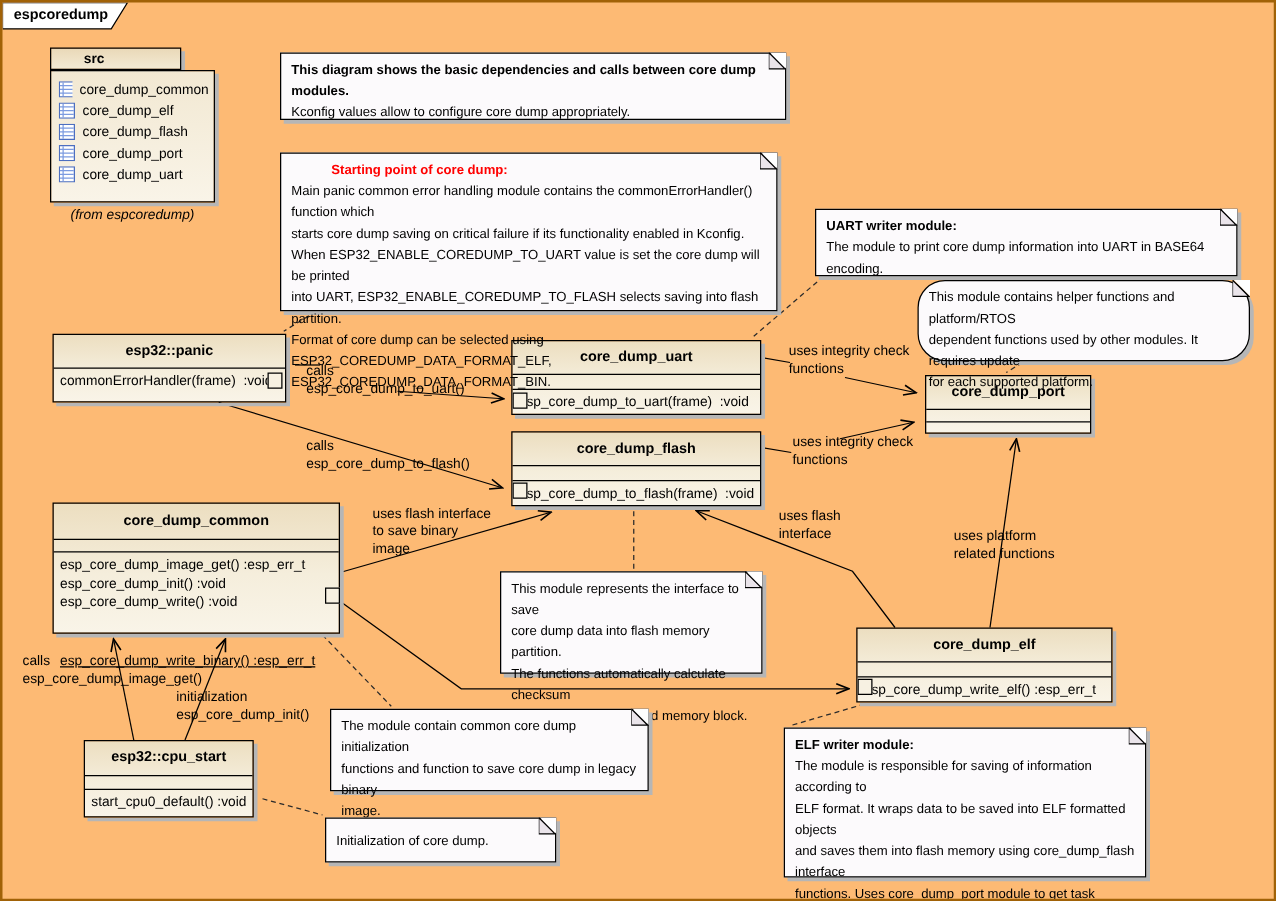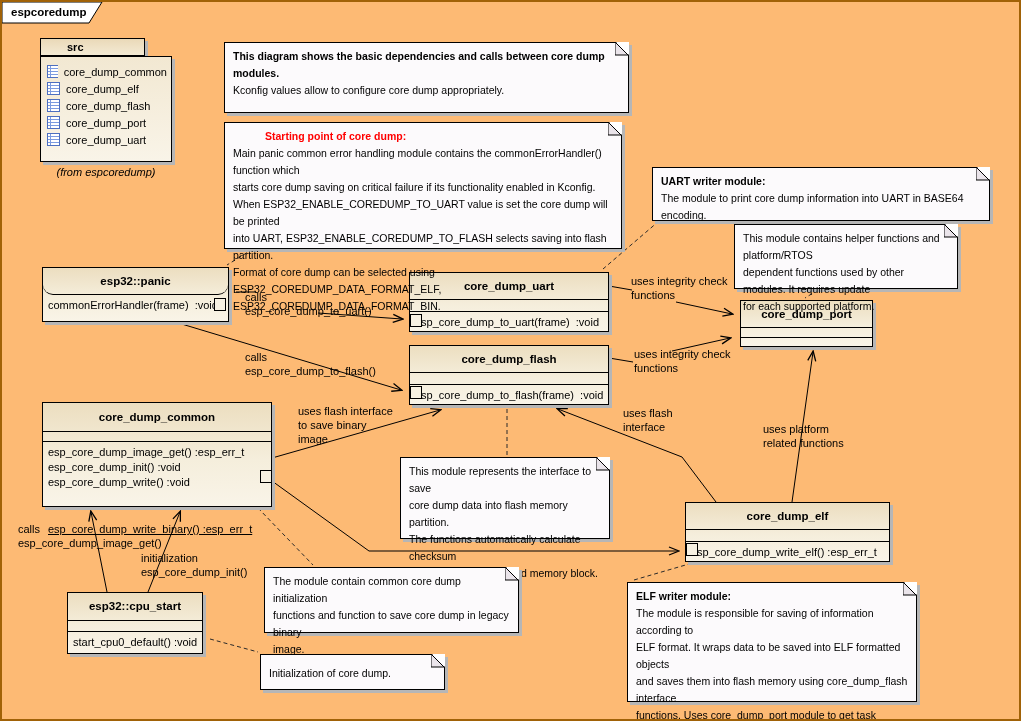--- a/index.html
+++ b/index.html
@@ -132,21 +132,21 @@
           <line x1="1" y1="6.5" x2="12" y2="6.5" stroke="#7c9be0"></line>
           <line x1="1" y1="9.5" x2="12" y2="9.5" stroke="#7c9be0"></line>
           <line x1="3.5" y1="1" x2="3.5" y2="12" stroke="#7c9be0"></line>
         </svg>
       <span>core_dump_uart</span>
     </div>
   </div>
   <div class="pkg-from" style="left:38px;top:164px;width:132px;">(from espcoredump)</div>
 
   <div class="cls" style="left:40px;top:265px;width:187px;height:55px;">
-    <div class="hd" style="height:26px;line-height:26px;border-radius:10px;">esp32::panic</div>
+    <div class="hd" style="height:26px;line-height:26px;">esp32::panic</div>
     <div class="ops">
         <div class="op">commonErrorHandler(frame)  :void</div>
       </div>
   </div>
 
   <div class="cls" style="left:407px;top:270px;width:200px;height:60px;">
     <div class="hd" style="height:26px;line-height:26px;">core_dump_uart</div>
     <div class="sec" style="height:11px;"></div>
     <div class="ops">
         <div class="op">esp_core_dump_to_uart(frame)  :void</div>
@@ -192,21 +192,21 @@
         <div class="op">start_cpu0_default() :void</div>
       </div>
   </div>
 
   <div class="linkbox" style="left:212px;top:296px;"></div>
   <div class="linkbox" style="left:408px;top:312px;"></div>
   <div class="linkbox" style="left:408px;top:384px;"></div>
   <div class="linkbox" style="left:258px;top:468px;"></div>
   <div class="linkbox" style="left:684px;top:541px;"></div>
 
-  <div class="note" style="left:222px;top:40px;width:405px;height:71px;">
+  <div class="note" style="left:222px;top:40px;width:405px;height:54px;">
     <span class="tl">This diagram shows the basic dependencies and calls between core dump modules.</span>
     <div class="bd">Kconfig values allow to configure core dump appropriately.</div>
     <svg class="fold" width="14" height="14">
         <polygon points="1,0 14,0 14,13" fill="#ffffff"></polygon>
         <polygon points="0,0 13,13 0,13" fill="#eae4ea" stroke="#000" stroke-width="1"></polygon>
       </svg>
   </div>
 
   <div class="note" style="left:222px;top:120px;width:398px;height:127px;">
     <span class="tl red">Starting point of core dump:</span>
@@ -224,21 +224,21 @@
 
   <div class="note" style="left:650px;top:165px;width:338px;height:54px;">
     <span class="tl">UART writer module:</span>
     <div class="bd">The module to print core dump information into UART in BASE64 encoding.</div>
     <svg class="fold" width="14" height="14">
         <polygon points="1,0 14,0 14,13" fill="#ffffff"></polygon>
         <polygon points="0,0 13,13 0,13" fill="#eae4ea" stroke="#000" stroke-width="1"></polygon>
       </svg>
   </div>
 
-  <div class="note" style="left:732px;top:222px;width:224px;height:65px;">
+  <div class="note" style="left:732px;top:222px;width:266px;height:65px;border-radius:22px;">
     <div class="bd">This module contains helper functions and platform/RTOS
 dependent functions used by other modules. It requires update
 for each supported platform.</div>
     <svg class="fold" width="14" height="14">
         <polygon points="1,0 14,0 14,13" fill="#ffffff"></polygon>
         <polygon points="0,0 13,13 0,13" fill="#eae4ea" stroke="#000" stroke-width="1"></polygon>
       </svg>
   </div>
 
   <div class="note" style="left:398px;top:455px;width:210px;height:82px;">

